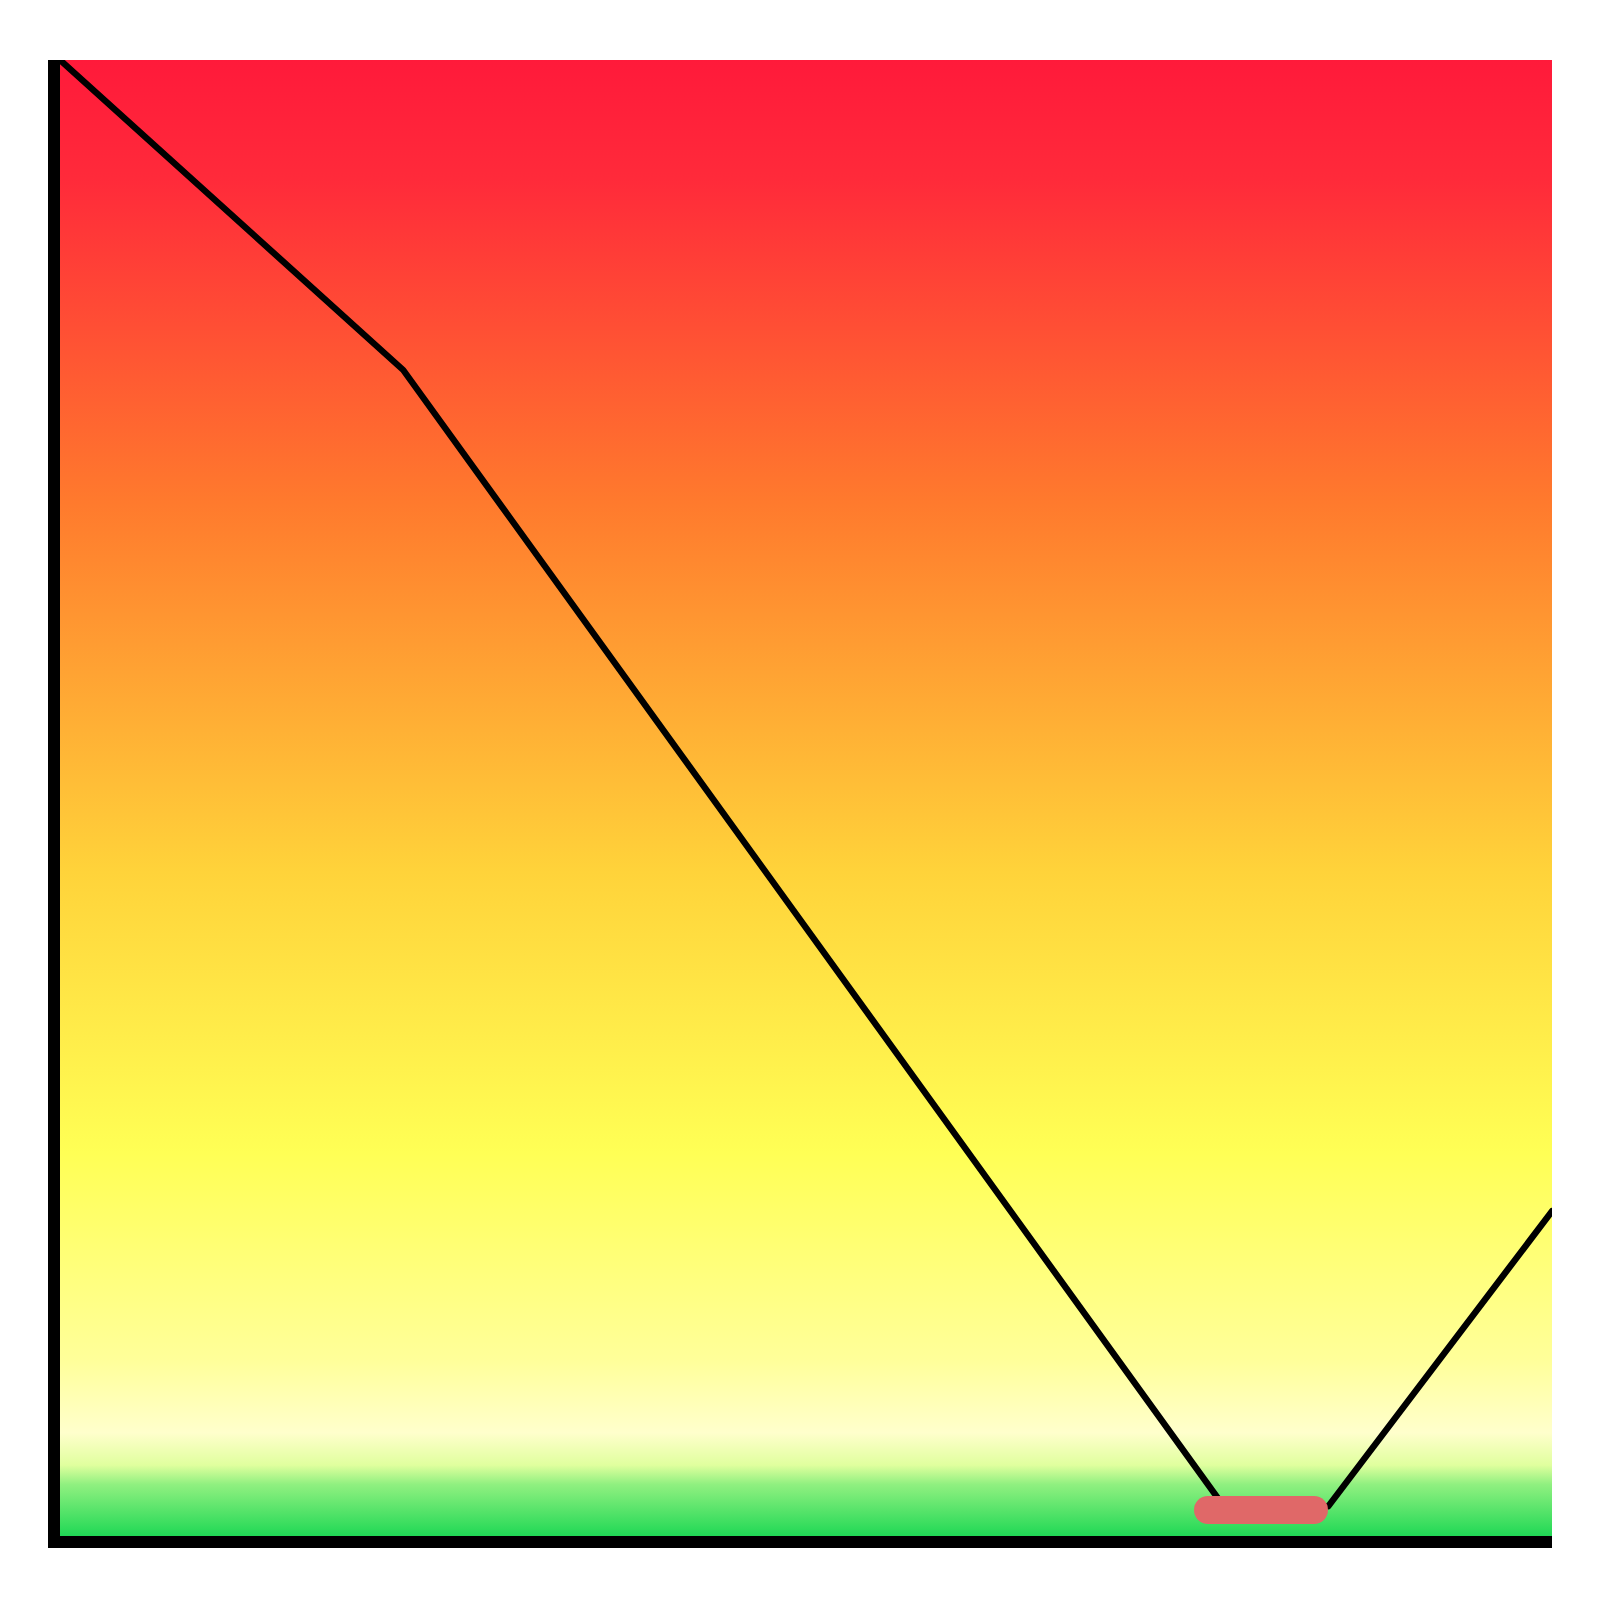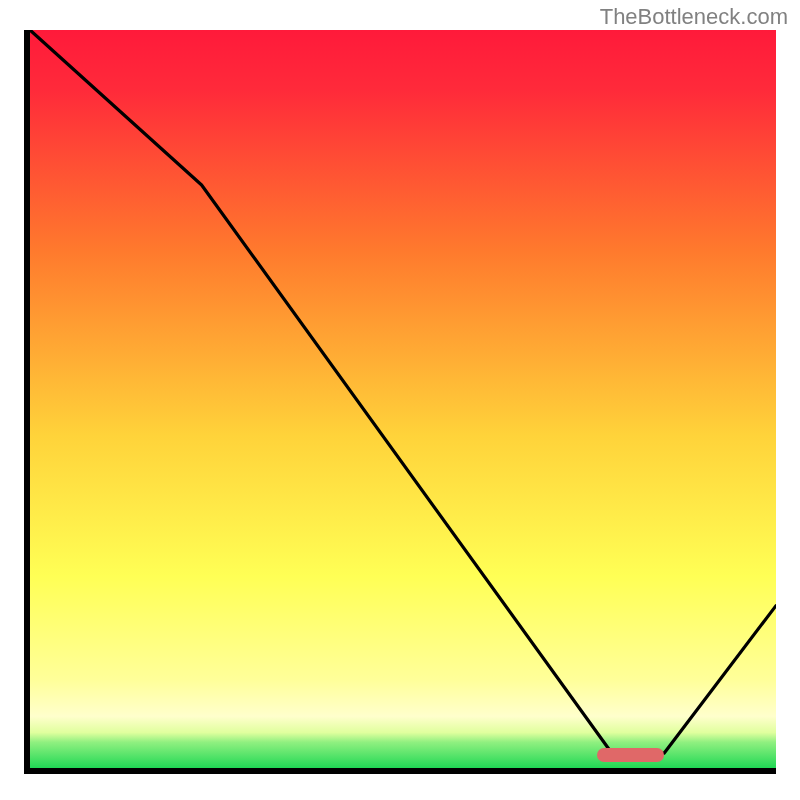--- a/index.html
+++ b/index.html
@@ -36,21 +36,20 @@
     height: 14px;
     background: #e06868;
     border-radius: 8px;
   }
 </style>
 </head>
 <body>
 
 <div class="page">
 
-  <div class="watermark">TheBottleneck.com</div>
 
   <div class="plot-frame"></div>
 
   <svg class="svg-box" viewBox="0 0 746 738" preserveAspectRatio="none">
     <defs>
       <linearGradient id="bg-grad" x1="0" y1="0" x2="0" y2="1">
         <stop offset="0%" stop-color="#ff1a3a"></stop>
         <stop offset="8%" stop-color="#ff2a3a"></stop>
         <stop offset="30%" stop-color="#ff7a2d"></stop>
         <stop offset="55%" stop-color="#ffd33a"></stop>

